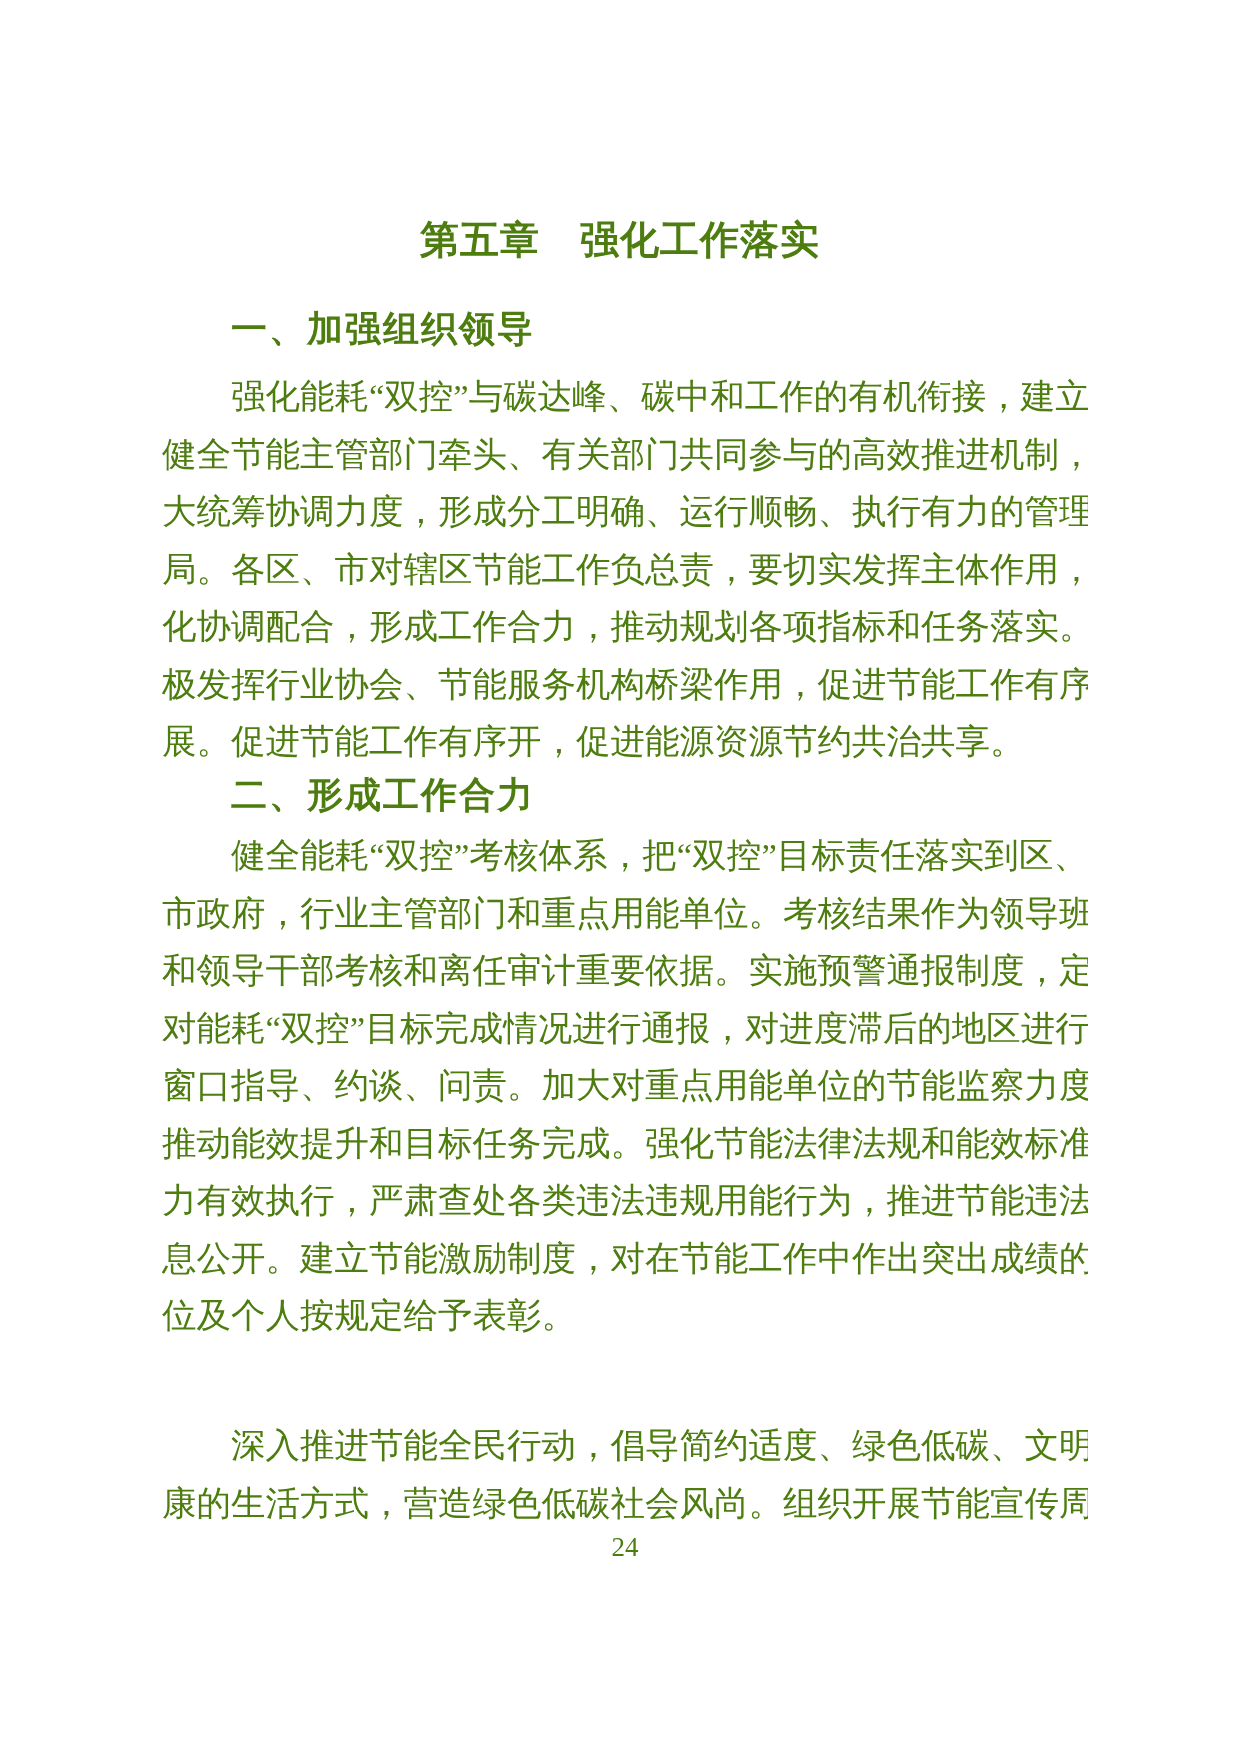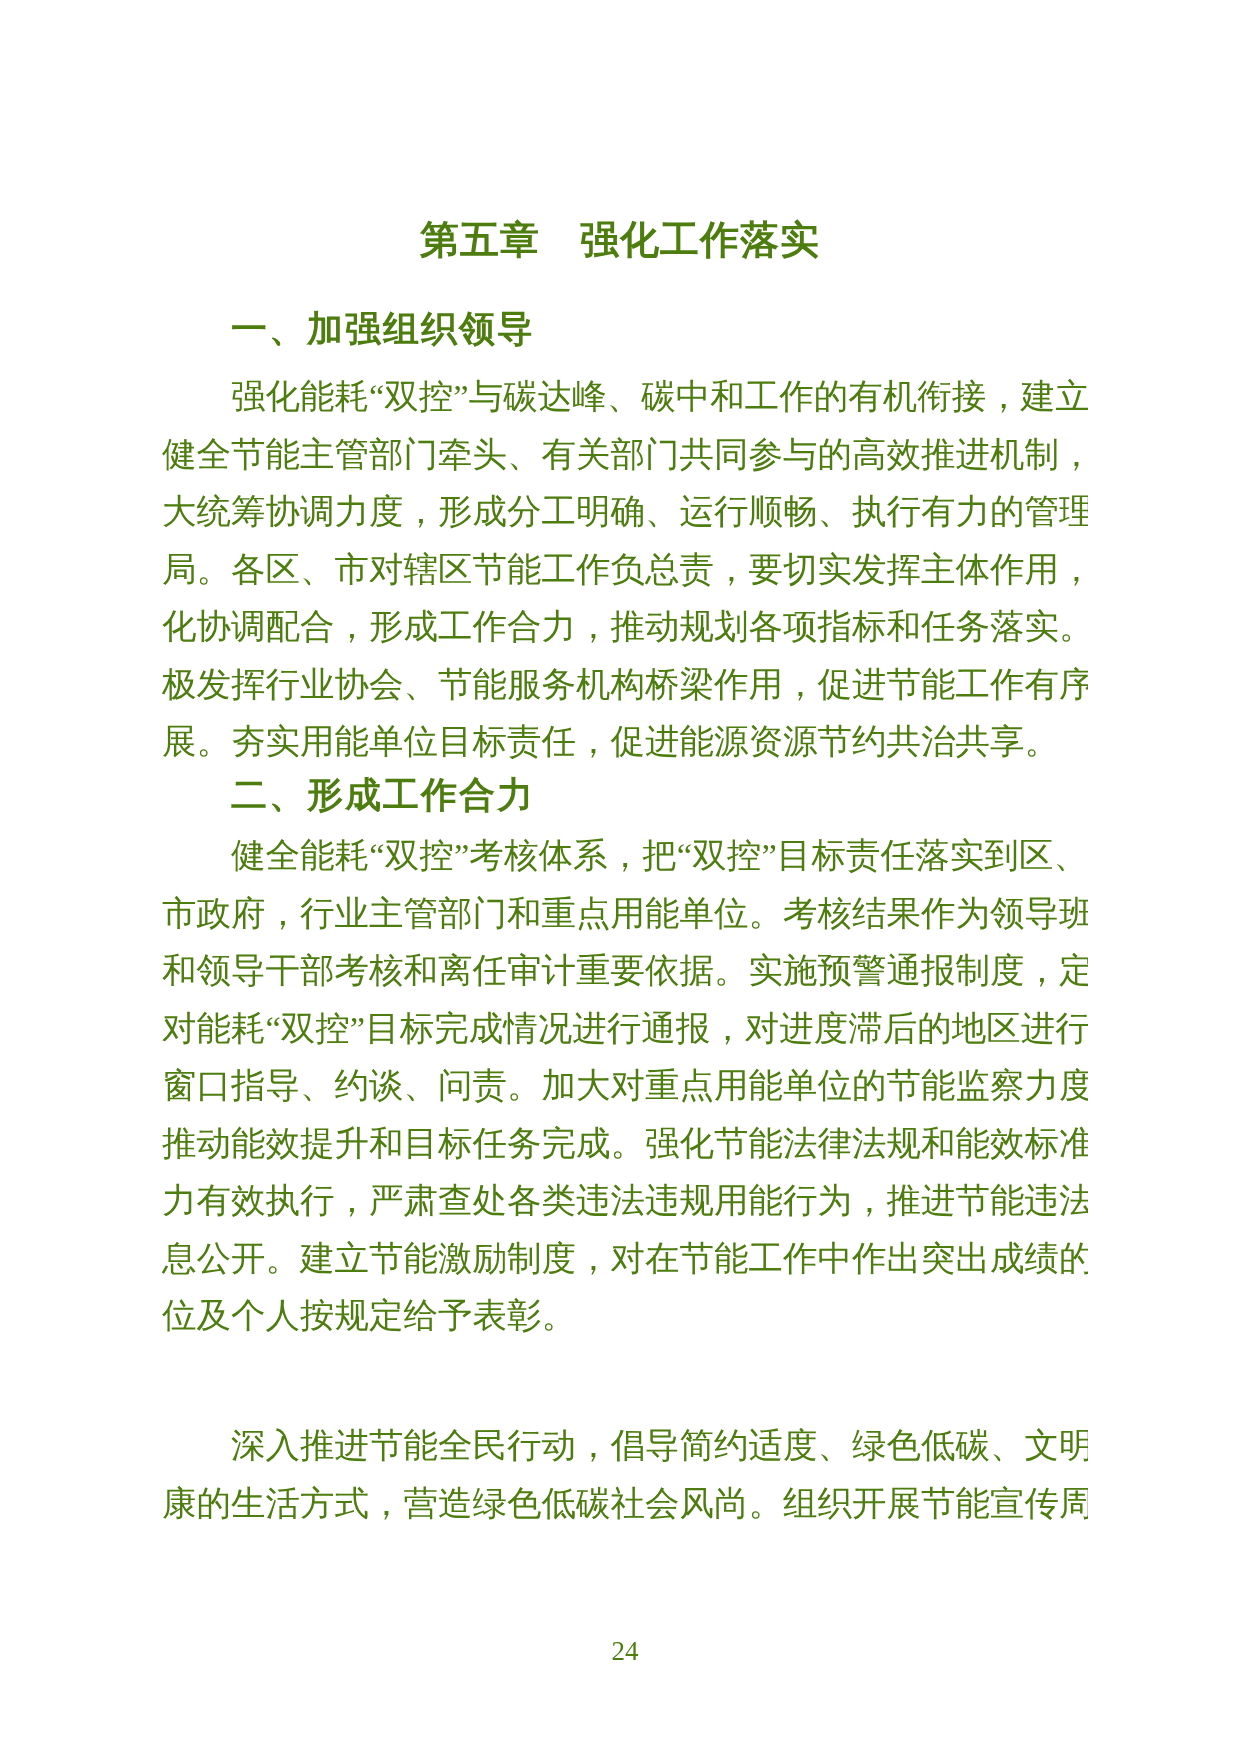--- a/index.html
+++ b/index.html
@@ -57,21 +57,21 @@
     text-align: justify;
     text-align-last: justify;
     text-justify: inter-character;
     overflow: hidden;
     white-space: nowrap;
   }
   .line.indent { text-indent: 69px; }
   .line.short { text-align-last: left; white-space: normal; }
   .page-number {
     position: absolute;
-    top: 1634px;
+    top: 1530px;
     left: 162px;
     width: 926px;
     text-align: center;
     font-size: 27px;
     line-height: 34px;
   }
 </style>
 </head>
 <body>
 
@@ -80,21 +80,21 @@
   <h1 class="doc-title">第五章　强化工作落实</h1>
 
   <h2 class="sec-heading" id="heading-1">一、加强组织领导</h2>
   <div class="para" id="para-1">
     <div class="line indent">强化能耗“双控”与碳达峰、碳中和工作的有机衔接，建立</div>
     <div class="line">健全节能主管部门牵头、有关部门共同参与的高效推进机制，加</div>
     <div class="line">大统筹协调力度，形成分工明确、运行顺畅、执行有力的管理格</div>
     <div class="line">局。各区、市对辖区节能工作负总责，要切实发挥主体作用，强</div>
     <div class="line">化协调配合，形成工作合力，推动规划各项指标和任务落实。积</div>
     <div class="line">极发挥行业协会、节能服务机构桥梁作用，促进节能工作有序开</div>
-    <div class="line short">展。夯实用能单位目标责任，促进能源资源节约共治共享。</div>
+    <div class="line short">展。促进节能工作有序开，促进能源资源节约共治共享。</div>
   </div>
 
   <h2 class="sec-heading" id="heading-2">二、形成工作合力</h2>
   <div class="para" id="para-2">
     <div class="line indent">健全能耗“双控”考核体系，把“双控”目标责任落实到区、</div>
     <div class="line">市政府，行业主管部门和重点用能单位。考核结果作为领导班子</div>
     <div class="line">和领导干部考核和离任审计重要依据。实施预警通报制度，定期</div>
     <div class="line">对能耗“双控”目标完成情况进行通报，对进度滞后的地区进行</div>
     <div class="line">窗口指导、约谈、问责。加大对重点用能单位的节能监察力度，</div>
     <div class="line">推动能效提升和目标任务完成。强化节能法律法规和能效标准有</div>

